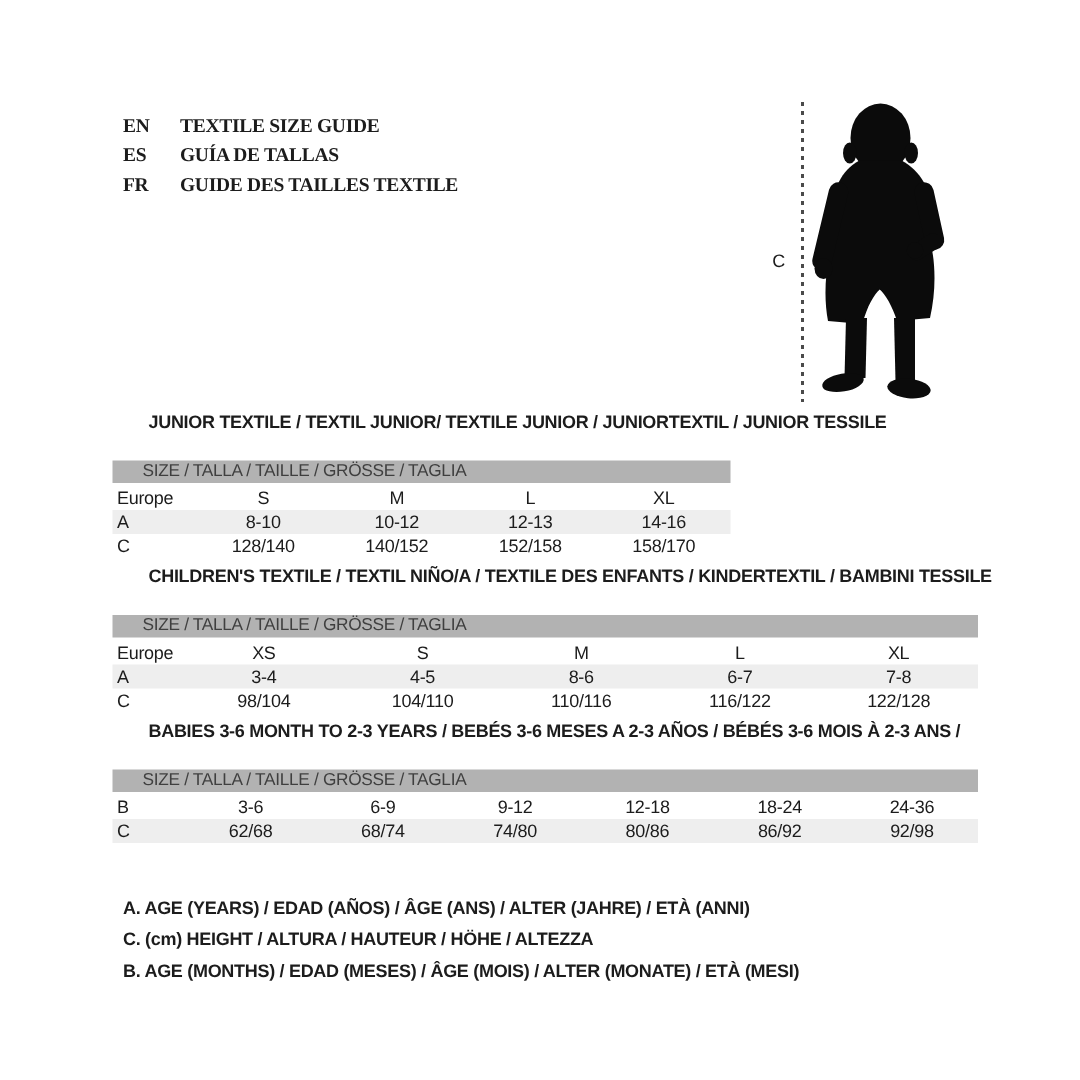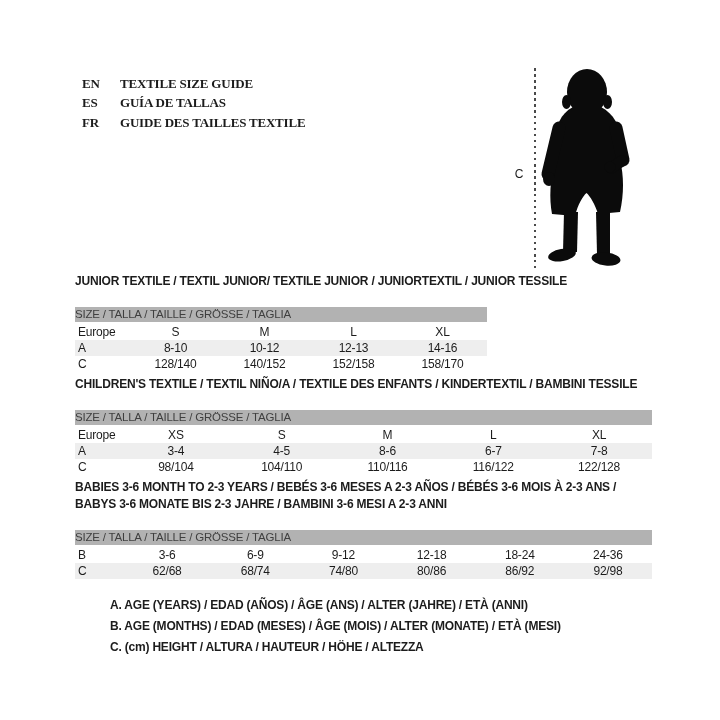--- a/index.html
+++ b/index.html
@@ -36,36 +36,36 @@
     font-size:12px;text-align:center;color:var(--text);
   }
   .silhouette{position:absolute;left:540px;top:62px;}
 
   
   .tbl{position:absolute;left:75px;}
   .tbl.t0{top:273px;width:412px;}
   .tbl.t1{top:376px;width:577px;}
   .tbl.t2{top:479px;width:577px;}
   .tbl-title-line{font-size:12px;font-weight:bold;line-height:17px;white-space:nowrap;}
-  .tbl-title{margin-bottom:10px;}
+  .tbl-title{margin-bottom:10px;margin-left:24px;}
   .tbl-bar{
     height:15px;line-height:15px;background:var(--header-bar);
-    color:var(--bar-text);font-size:11.5px;padding-left:0;
+    color:var(--bar-text);font-size:11.5px;padding-left:20px;
     margin-bottom:2px;white-space:nowrap;margin-top:17px;
   }
   .tbl-row{display:flex;height:16.2px;line-height:16.2px;font-size:12px;justify-content:space-between;}
   .tbl-row.shaded{background:var(--row-stripe);}
   .cell{display:block;}
   .cell.label{text-align:left;padding-left:3px;flex:none;}
   .t0 .cell.label{width:56px;}
   .t1 .cell.label,.t2 .cell.label{width:48px;}
   .cell.val{flex:1 1 0;text-align:center;}
 
   
-  .footnotes{position:absolute;left:82px;top:595px;margin-left:28px;}
+  .footnotes{position:absolute;left:82px;top:595px;}
   .footnote{font-size:12px;font-weight:bold;line-height:21px;white-space:nowrap;}
 </style>
 </head>
 <body>
 
 <div class="langs" id="langs">
     <div class="lang-row"><span class="lang-code">EN</span><span class="lang-label">TEXTILE SIZE GUIDE</span></div>
     <div class="lang-row"><span class="lang-code">ES</span><span class="lang-label">GUÍA DE TALLAS</span></div>
     <div class="lang-row"><span class="lang-code">FR</span><span class="lang-label">GUIDE DES TAILLES TEXTILE</span></div>
   </div>
@@ -150,21 +150,20 @@
         <span class="cell val">98/104</span>
         <span class="cell val">104/110</span>
         <span class="cell val">110/116</span>
         <span class="cell val">116/122</span>
         <span class="cell val">122/128</span>
       </div>
     </div>
     <div class="tbl t2">
       <div class="tbl-title">
         <div class="tbl-title-line">BABIES 3-6 MONTH TO 2-3 YEARS / BEBÉS 3-6 MESES A 2-3 AÑOS / BÉBÉS 3-6 MOIS À 2-3 ANS /</div>
-        <div class="tbl-title-line">BABYS 3-6 MONATE BIS 2-3 JAHRE / BAMBINI 3-6 MESI A 2-3 ANNI</div>
       </div>
       <div class="tbl-bar">SIZE / TALLA / TAILLE / GRÖSSE / TAGLIA</div>
       <div class="tbl-row">
         <span class="cell label">B</span>
         <span class="cell val">3-6</span>
         <span class="cell val">6-9</span>
         <span class="cell val">9-12</span>
         <span class="cell val">12-18</span>
         <span class="cell val">18-24</span>
         <span class="cell val">24-36</span>
@@ -176,15 +175,15 @@
         <span class="cell val">74/80</span>
         <span class="cell val">80/86</span>
         <span class="cell val">86/92</span>
         <span class="cell val">92/98</span>
       </div>
     </div>
   </div>
 
 <div class="footnotes" id="footnotes">
     <div class="footnote">A. AGE (YEARS) / EDAD (AÑOS) / ÂGE (ANS) / ALTER (JAHRE) / ETÀ (ANNI)</div>
+    <div class="footnote">C. (cm) HEIGHT / ALTURA / HAUTEUR / HÖHE / ALTEZZA</div>
     <div class="footnote">B. AGE (MONTHS) / EDAD (MESES) / ÂGE (MOIS) / ALTER (MONATE) / ETÀ (MESI)</div>
-    <div class="footnote">C. (cm) HEIGHT / ALTURA / HAUTEUR / HÖHE / ALTEZZA</div>
   </div>
 
 </body></html>

